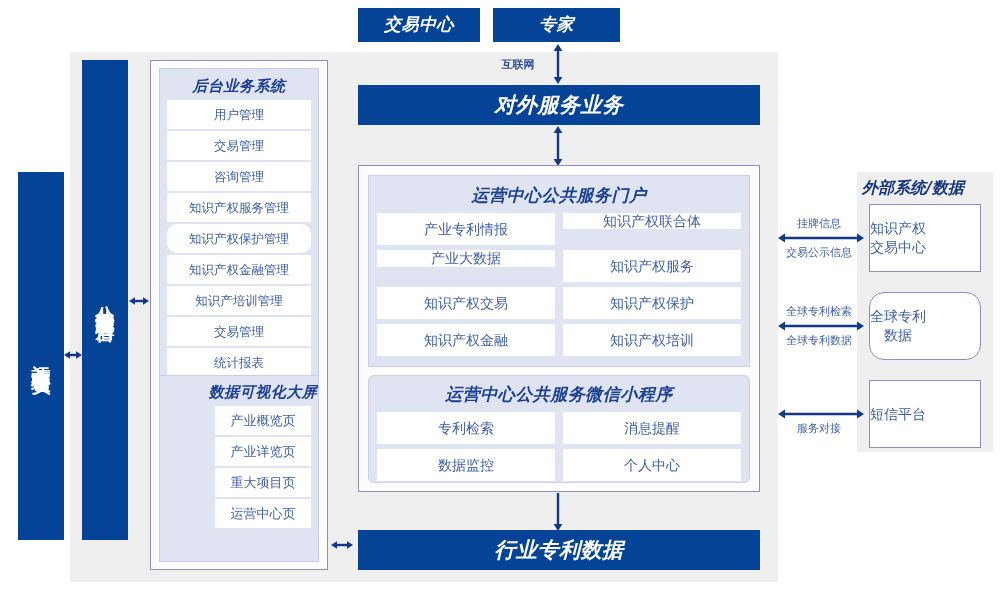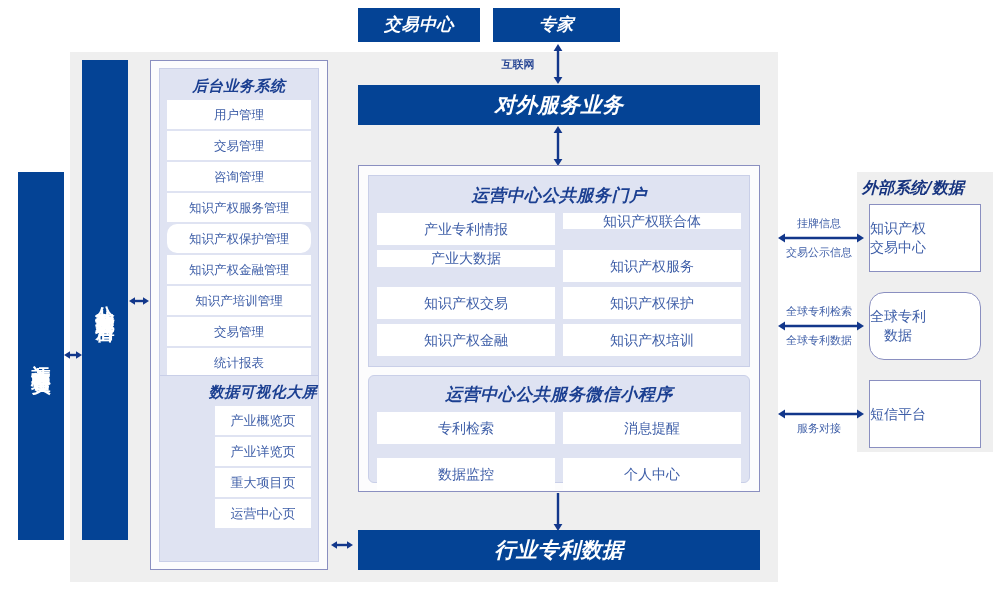--- a/index.html
+++ b/index.html
@@ -227,21 +227,21 @@
           <div class="cell" style="flex: 1 1 0%; height: 32px; font-size: 14px;">
             <span>知识产权培训</span>
           </div>
         </div>
       </div>
   </div>
 
   <div class="abs subpanel" style="left:368px;top:375px;width:382px;height:108px;border-radius:6px;">
     <div class="subpanel-title" style="margin-top:7px;font-size:17px;">运营中心公共服务微信小程序</div>
     <div id="mini-rows" style="padding:6px 8px 0 8px;">
-        <div style="display: flex; gap: 8px; margin-bottom: 14px;">
+        <div style="display: flex; gap: 8px; margin-bottom: 5px;">
           <div class="cell" style="flex: 1 1 0%; height: 32px; font-size: 14px;">
             <span>专利检索</span>
           </div>
           <div class="cell" style="flex: 1 1 0%; height: 32px; font-size: 14px;">
             <span>消息提醒</span>
           </div>
         </div>
         <div style="display: flex; gap: 8px; margin-bottom: 5px;">
           <div class="cell" style="flex: 1 1 0%; height: 32px; font-size: 14px;">
             <span>数据监控</span>

